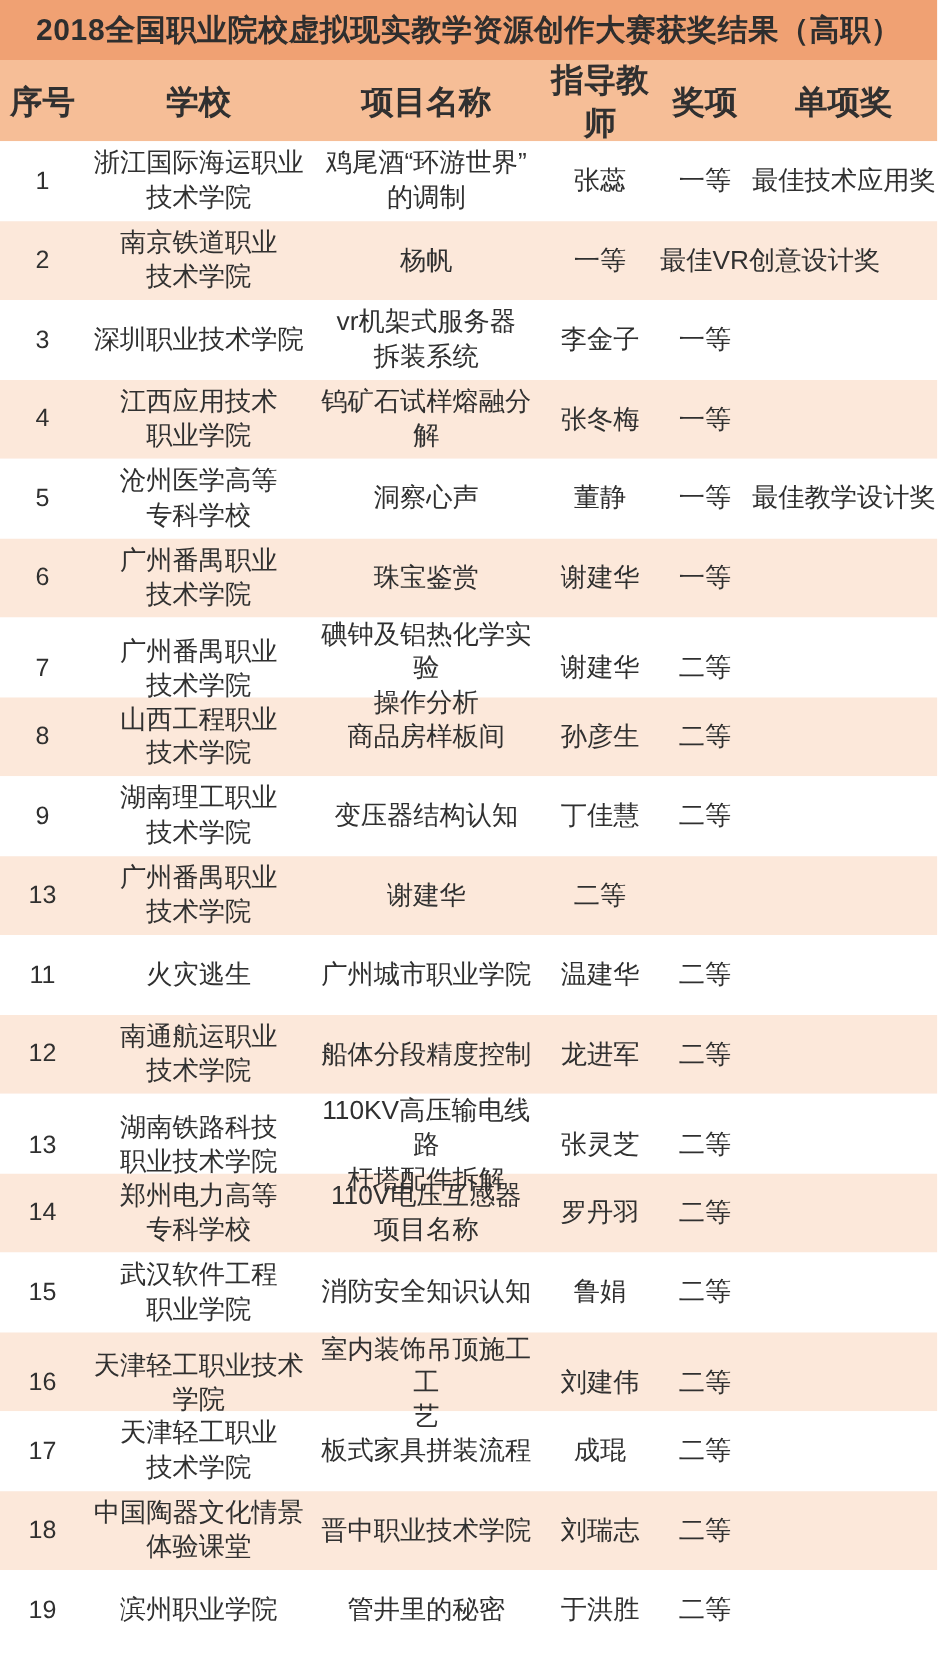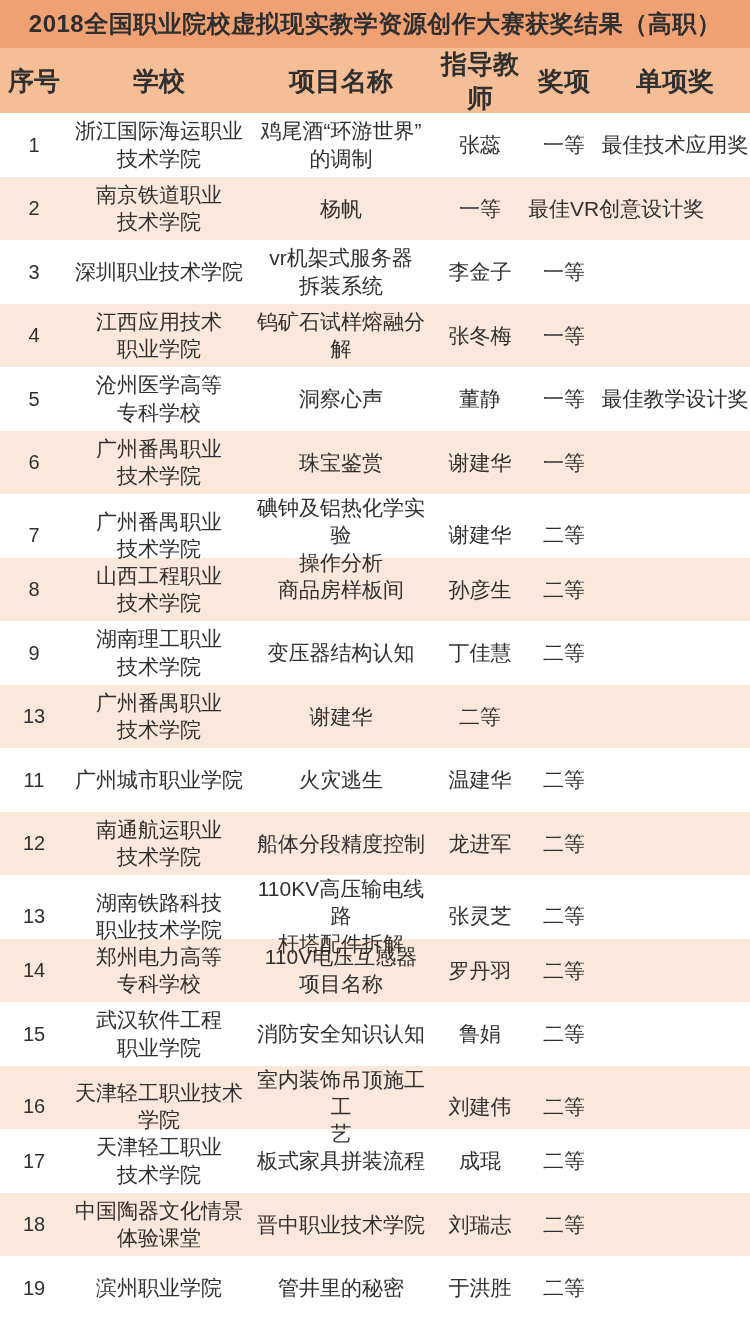--- a/index.html
+++ b/index.html
@@ -164,22 +164,22 @@
       <div class="grid-row data-row">
       <div class="cell cell-no">13</div>
       <div class="cell">广州番禺职业
 技术学院</div>
       <div class="cell">谢建华</div>
       <div class="cell">二等</div>
       <div class="cell cell-special"></div>
     </div>
       <div class="grid-row data-row">
       <div class="cell cell-no">11</div>
+      <div class="cell">火灾逃生</div>
       <div class="cell">广州城市职业学院</div>
-      <div class="cell">火灾逃生</div>
       <div class="cell">温建华</div>
       <div class="cell">二等</div>
       <div class="cell cell-special"></div>
     </div>
       <div class="grid-row data-row">
       <div class="cell cell-no">12</div>
       <div class="cell">南通航运职业
 技术学院</div>
       <div class="cell">船体分段精度控制</div>
       <div class="cell">龙进军</div>

